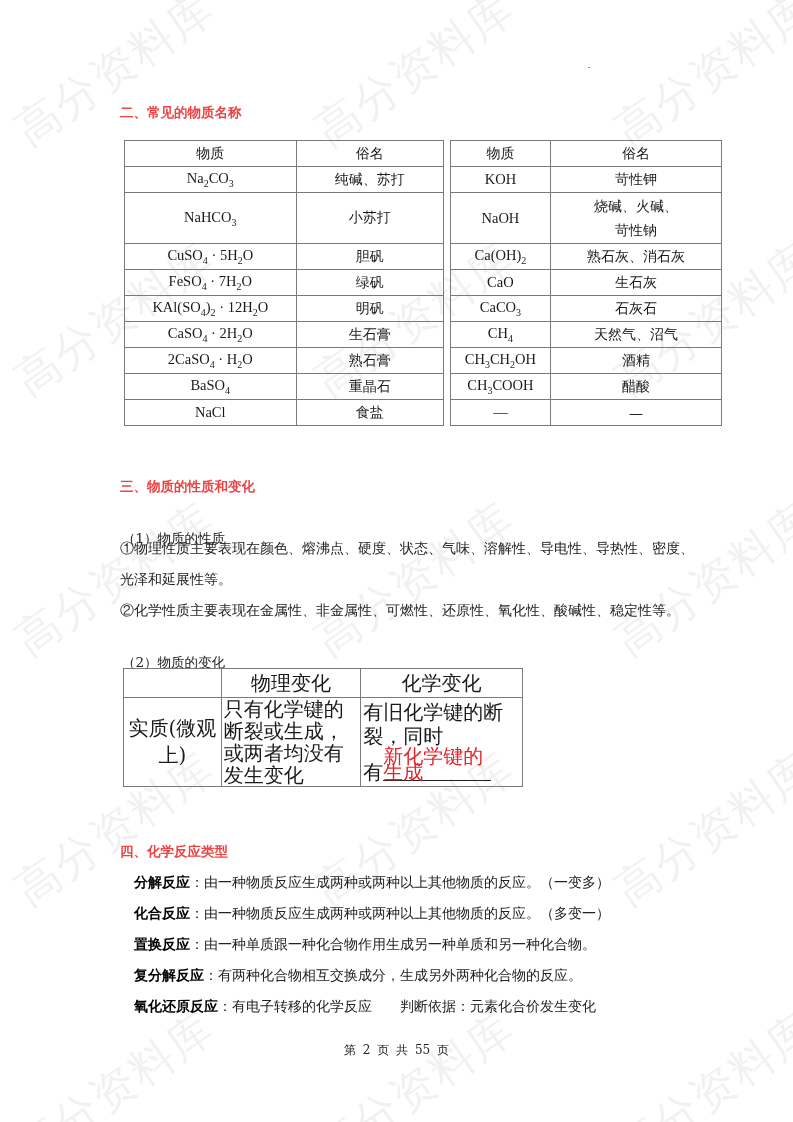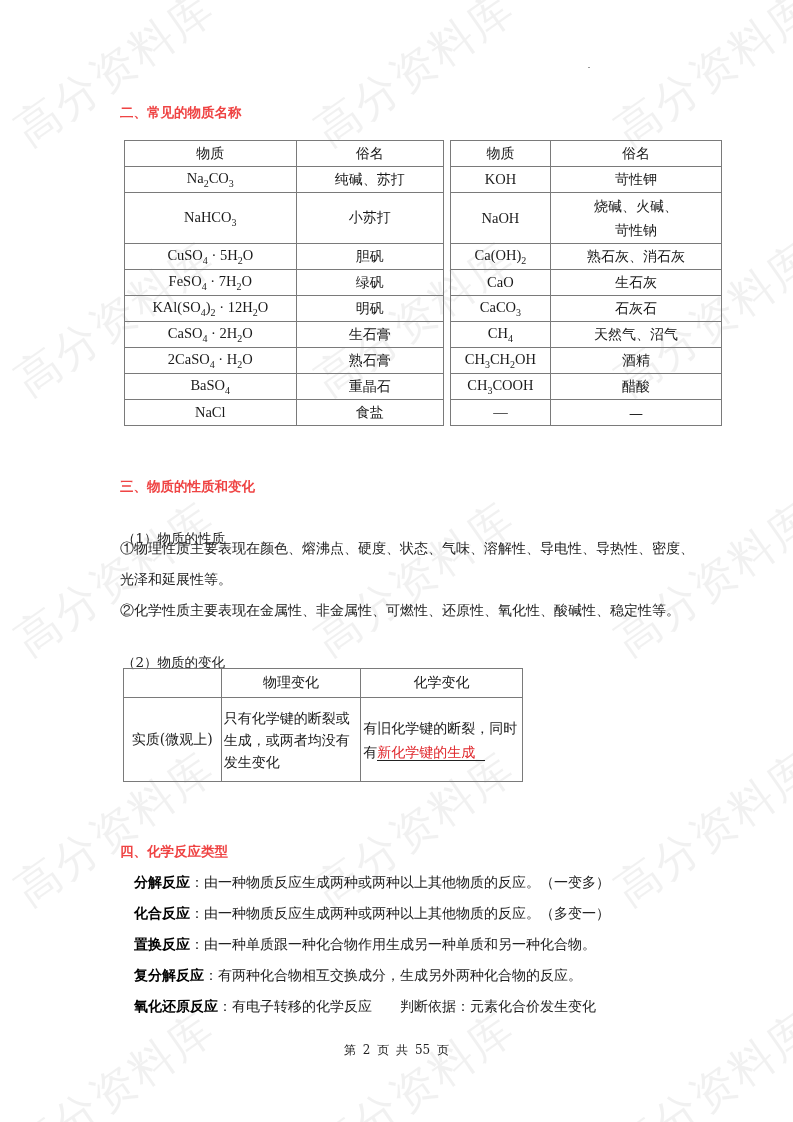--- a/index.html
+++ b/index.html
@@ -17,21 +17,21 @@
     position: absolute; left: 120px; font-family: "DejaVu Sans", "Liberation Sans", sans-serif;
     font-weight: bold; font-size: 13.5px; color: #ef4444;
   }
   .para { position: absolute; left: 120px; font-size: 14px; color: #222; white-space: nowrap; }
   .sub { position: absolute; left: 122px; font-size: 13.5px; color: #222; margin-top: 21px; }
   table { border-collapse: collapse; position: absolute; font-size: 14px; }
   td, th { border: 1px solid #7a7a7a; text-align: center; padding: 0; font-weight: normal; }
   .names td { height: 25px; }
   .names td.formula { font-family: "Liberation Serif", "DejaVu Serif", serif; font-weight: normal; font-size: 14.5px; }
   .names sub { font-size: 10px; }
-  .change td { font-size: 14px; }
+  .change td { font-size: 20px; }
   .red { color: #e0262b; }
   .blank {
     display: inline-block; border-bottom: 1.5px solid #222; text-align: center; line-height: 16px;
   }
   .bold-label { font-family: "DejaVu Sans", "Liberation Sans", sans-serif; font-weight: bold; color: #000; }
   .footer { position: absolute; top: 1042px; left: 0; width: 793px; text-align: center; font-size: 12px; color: #222; word-spacing: 3px; }
   .dot { position: absolute; left: 588px; top: 67px; width: 2px; height: 1px; background: #999; }
 </style>
 </head>
 <body>

